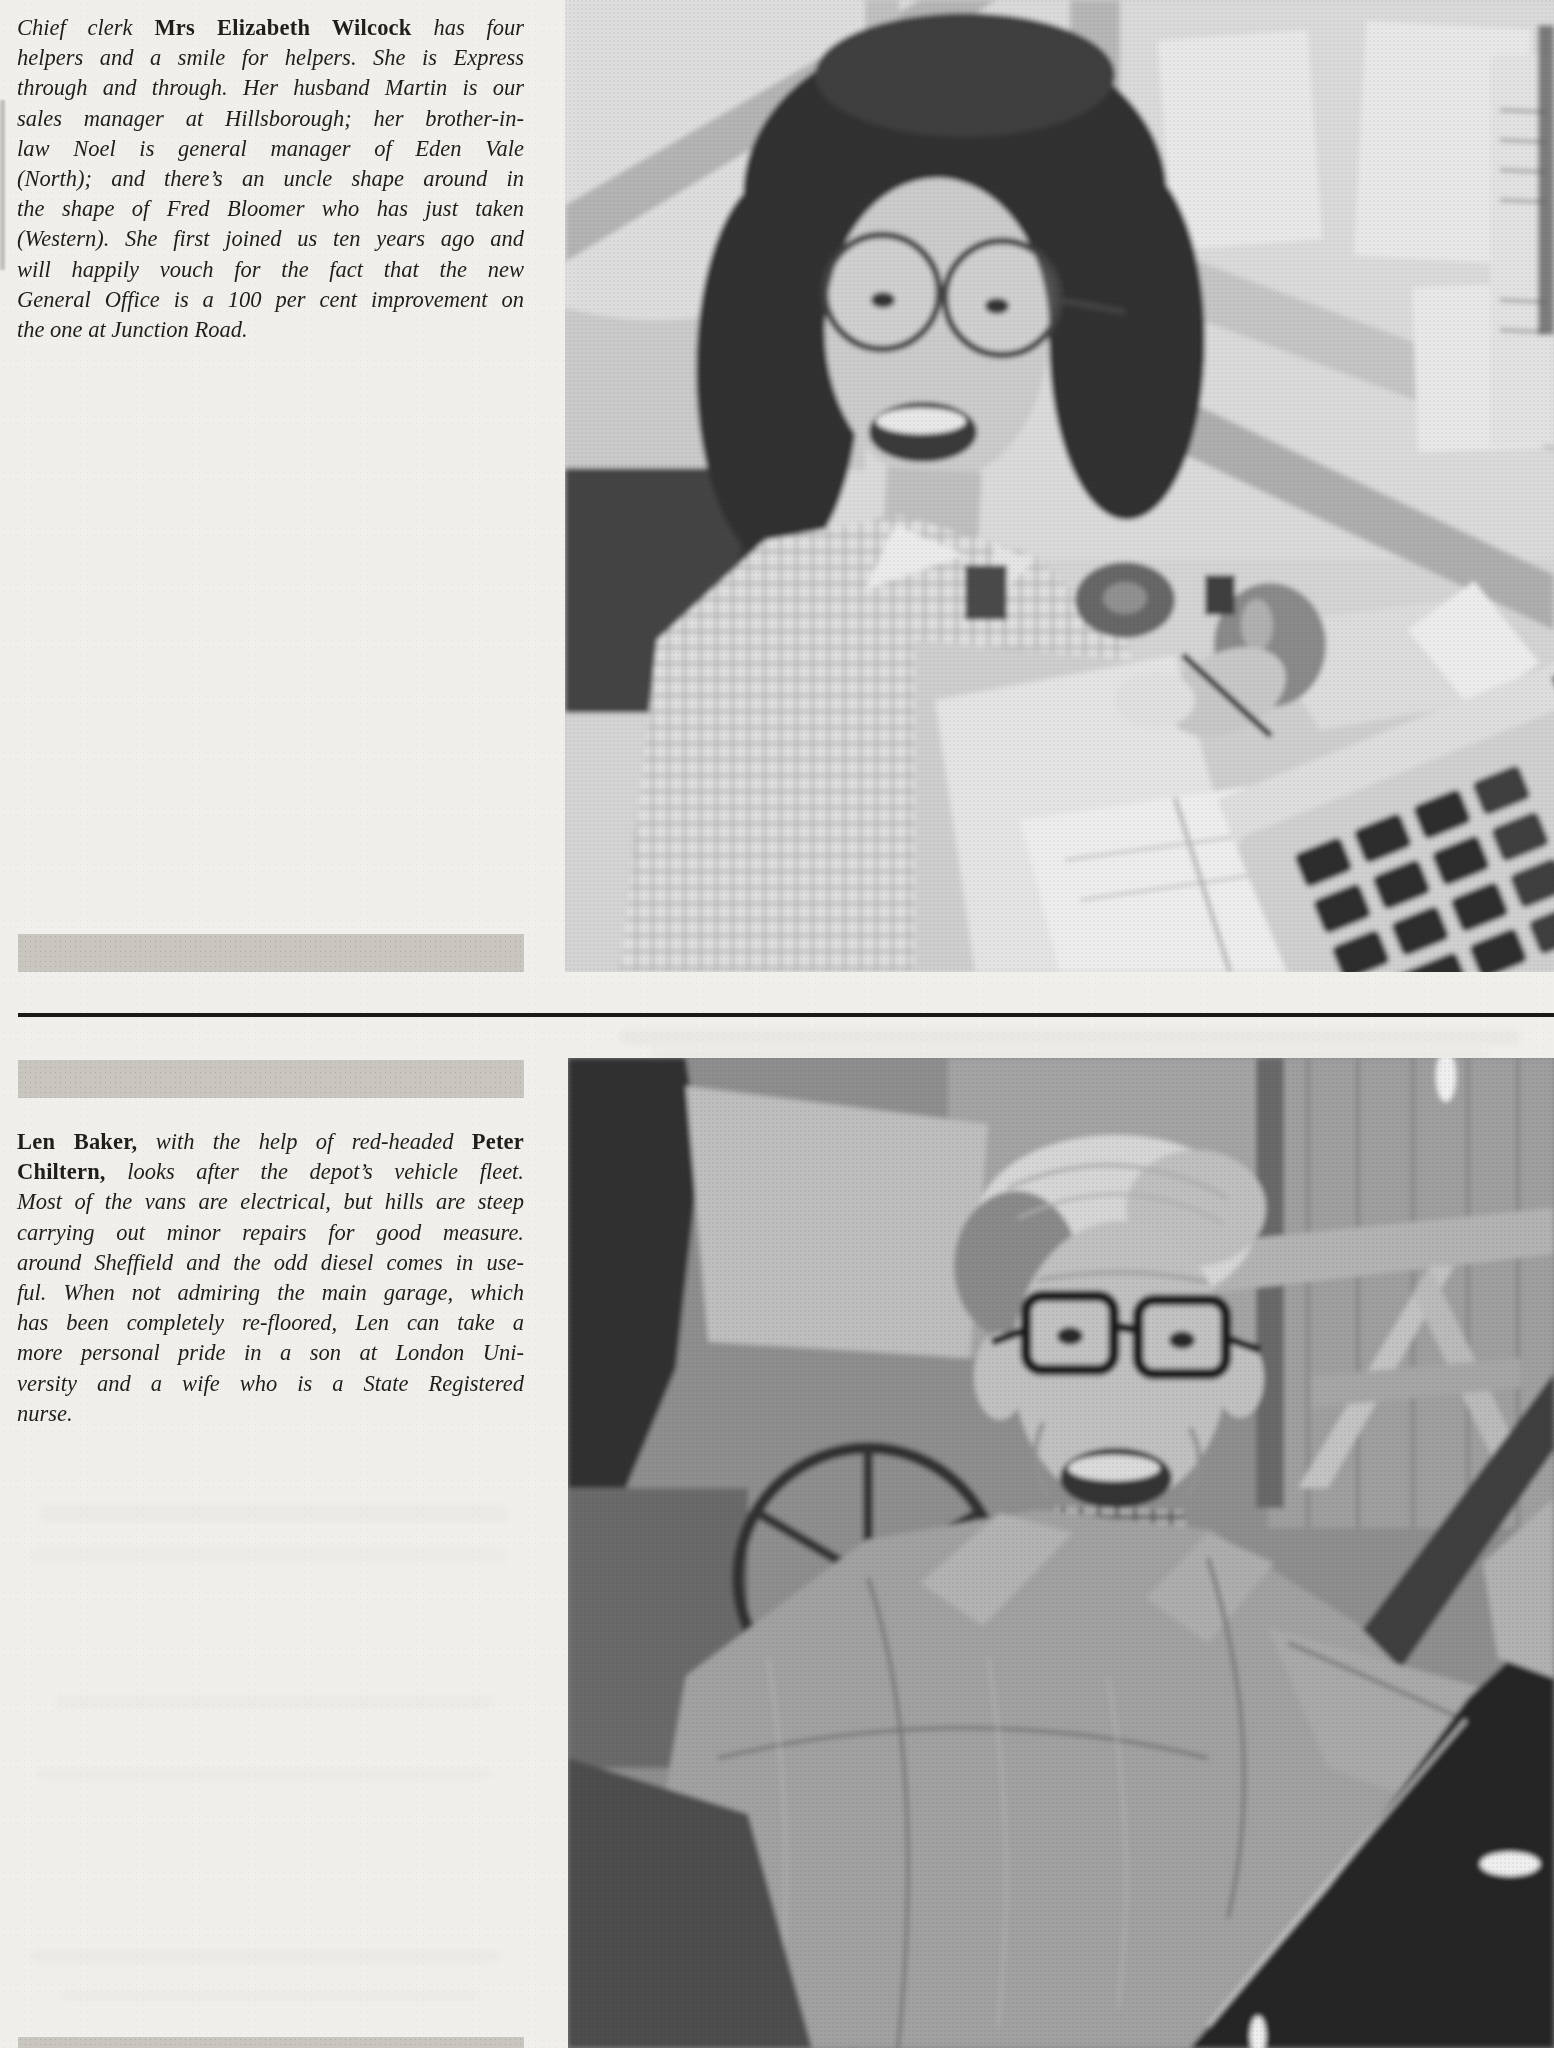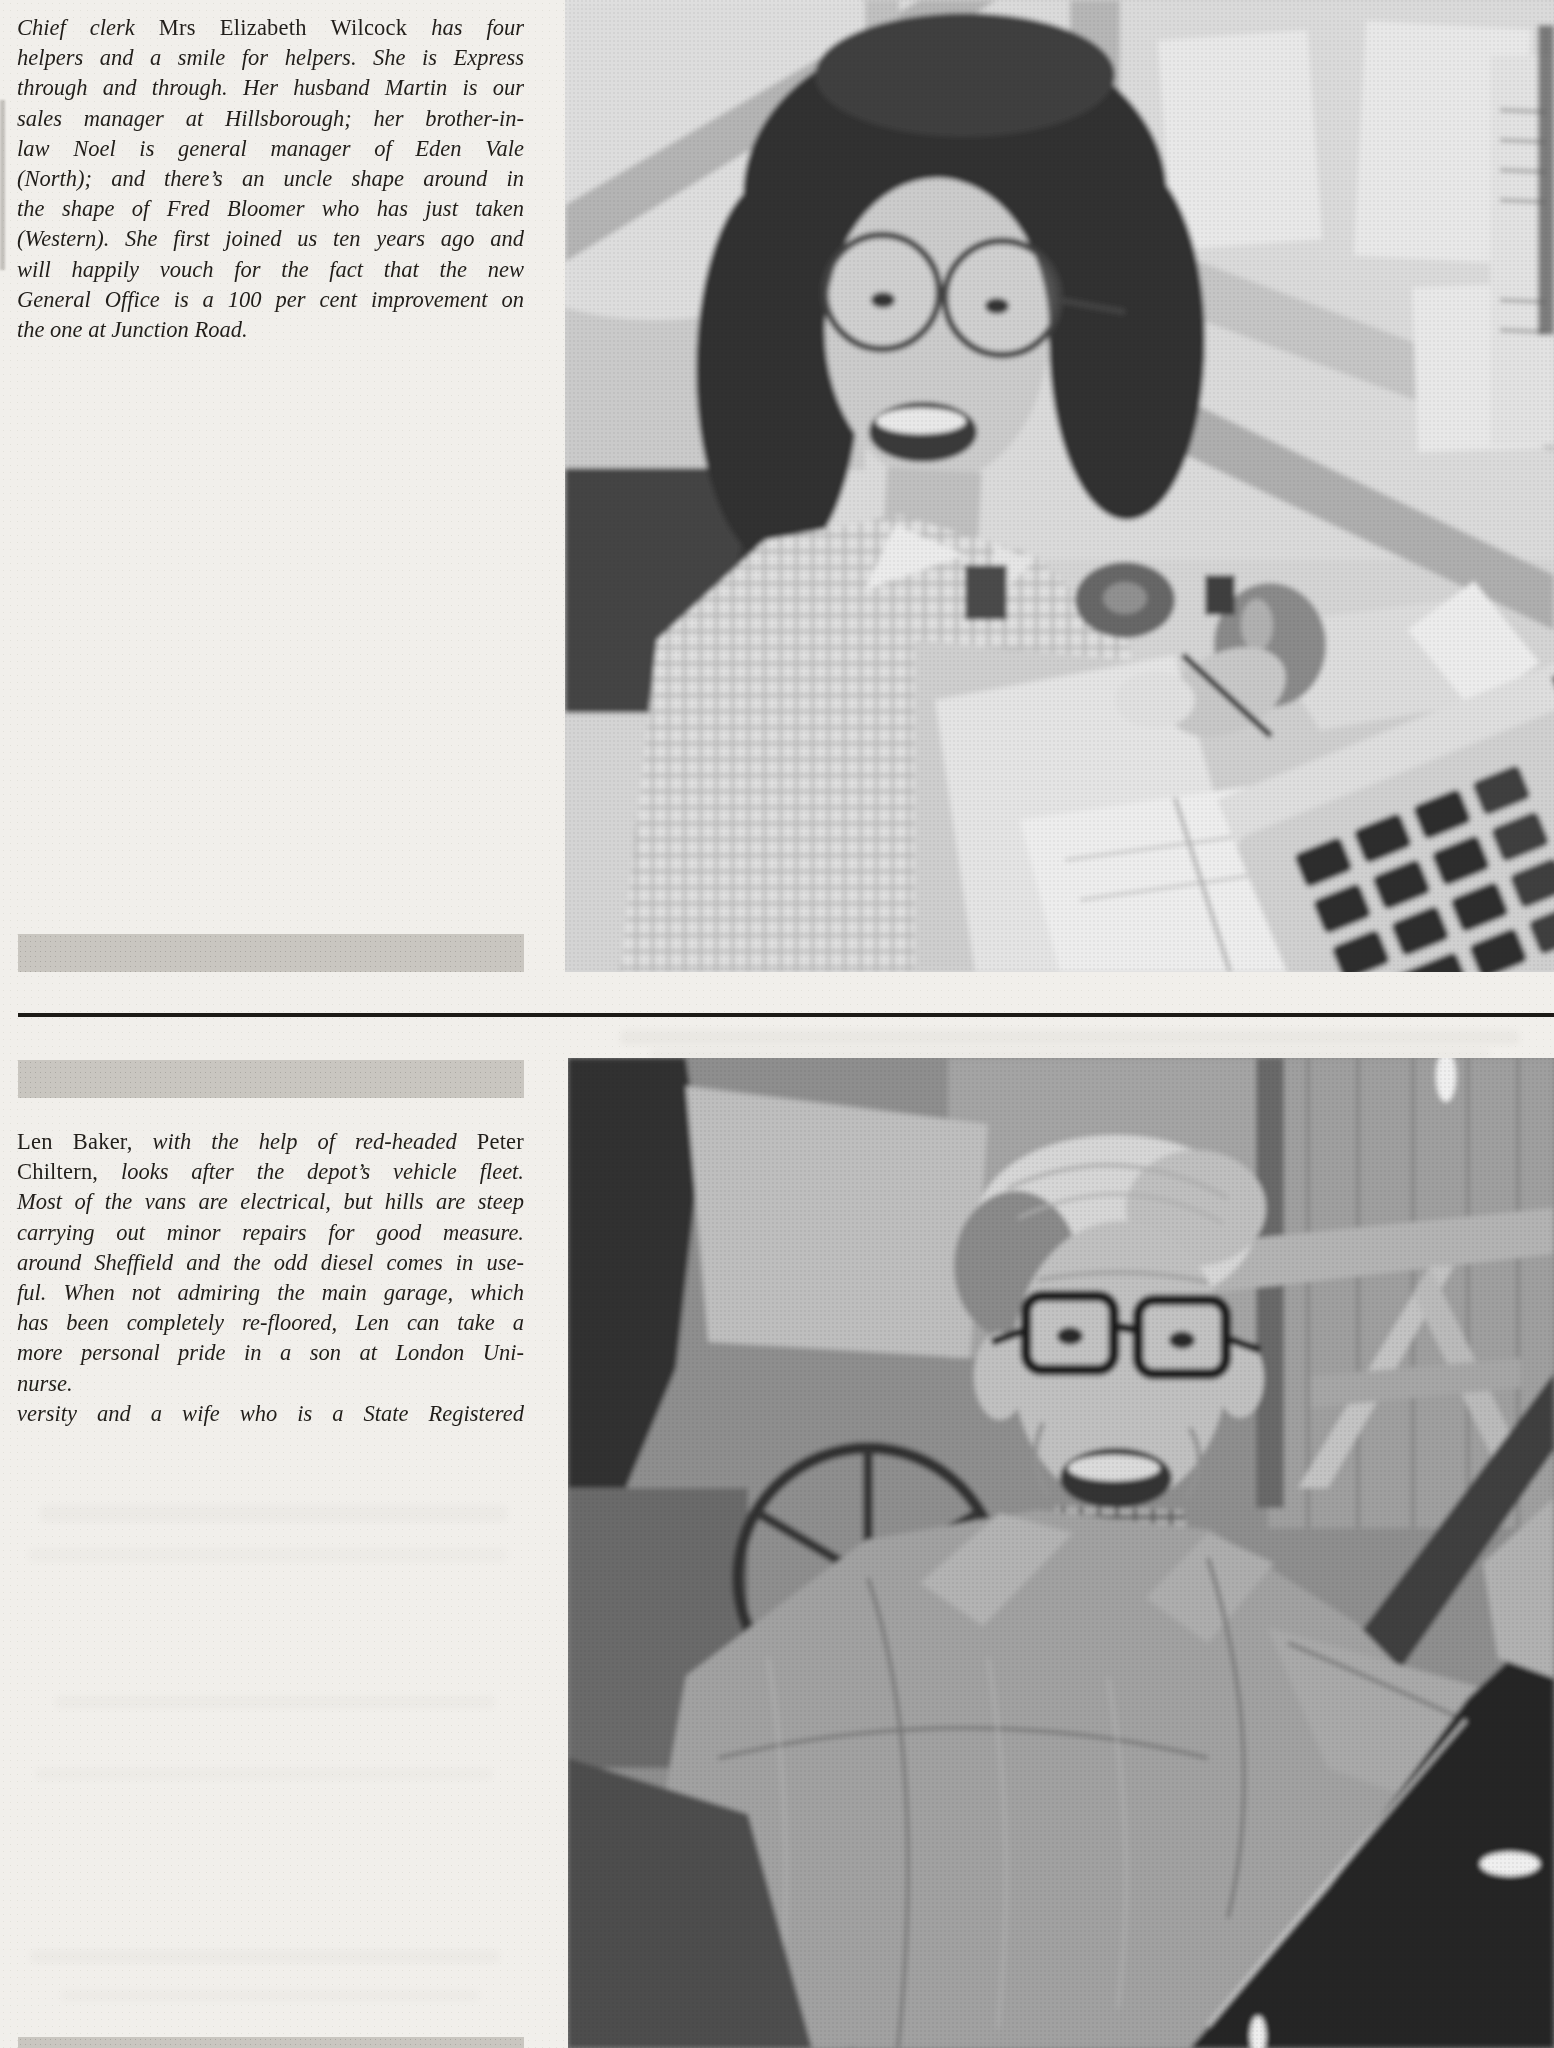--- a/index.html
+++ b/index.html
@@ -16,21 +16,21 @@
   
   .article{
     position:absolute;left:17px;width:507px;
     font-style:italic;font-size:22.5px;line-height:30.2px;
     color:var(--ink,#211e1a);
   }
   .article-1{top:13px;}
   .article-2{top:1127px;}
   .tline{text-align:justify;text-align-last:justify;text-justify:inter-word;white-space:normal;}
   .tline-last{text-align-last:left;}
-  .bold{font-style:normal;font-weight:400;letter-spacing:.2px;}
+  .bold{font-style:normal;font-weight:700;letter-spacing:.2px;}
   
   .photo{position:absolute;overflow:hidden;filter:grayscale(1) contrast(1.02);}
   .photo-top{left:565px;top:0;width:989px;height:972px;background:#d6d3cd;}
   .photo-bottom{left:568px;top:1058px;width:986px;height:990px;background:#8f8b84;}
   .photo svg{display:block;width:100%;height:100%;}
   
   .divider{
     position:absolute;left:18px;top:1013px;width:1536px;height:4px;
     background:var(--rule,#1c1a16);
   }
@@ -216,22 +216,22 @@
 
 <div class="article article-2">
     <div class="tline"><span class="bold">Len Baker,</span><span> with the help of red-headed </span><span class="bold">Peter</span></div>
     <div class="tline"><span class="bold">Chiltern,</span><span> looks after the depot’s vehicle fleet.</span></div>
     <div class="tline"><span>Most of the vans are electrical, but hills are steep</span></div>
     <div class="tline"><span>carrying out minor repairs for good measure.</span></div>
     <div class="tline"><span>around Sheffield and the odd diesel comes in use-</span></div>
     <div class="tline"><span>ful. When not admiring the main garage, which</span></div>
     <div class="tline"><span>has been completely re-floored, Len can take a</span></div>
     <div class="tline"><span>more personal pride in a son at London Uni-</span></div>
+    <div class="tline"><span>versity and a wife who is a State Registered</span></div>
     <div class="tline tline-last"><span>nurse.</span></div>
-    <div class="tline"><span>versity and a wife who is a State Registered</span></div>
   </div>
 
 <div class="photo photo-bottom" role="img" aria-label="Smiling grey-haired man in heavy dark-rimmed glasses and a denim jacket working beside a dark vehicle in the depot garage, with a spoked wheel and trestle shelving behind him">
 <svg viewBox="0 0 986 990" preserveAspectRatio="none">
   <defs>
     <filter id="softB" x="-5%" y="-5%" width="110%" height="110%">
           <feGaussianBlur stdDeviation="2.6"></feGaussianBlur>
         </filter>
     <pattern id="checkB" width="18" height="18" patternUnits="userSpaceOnUse">
       <rect width="18" height="18" fill="#b3aca0"></rect>

